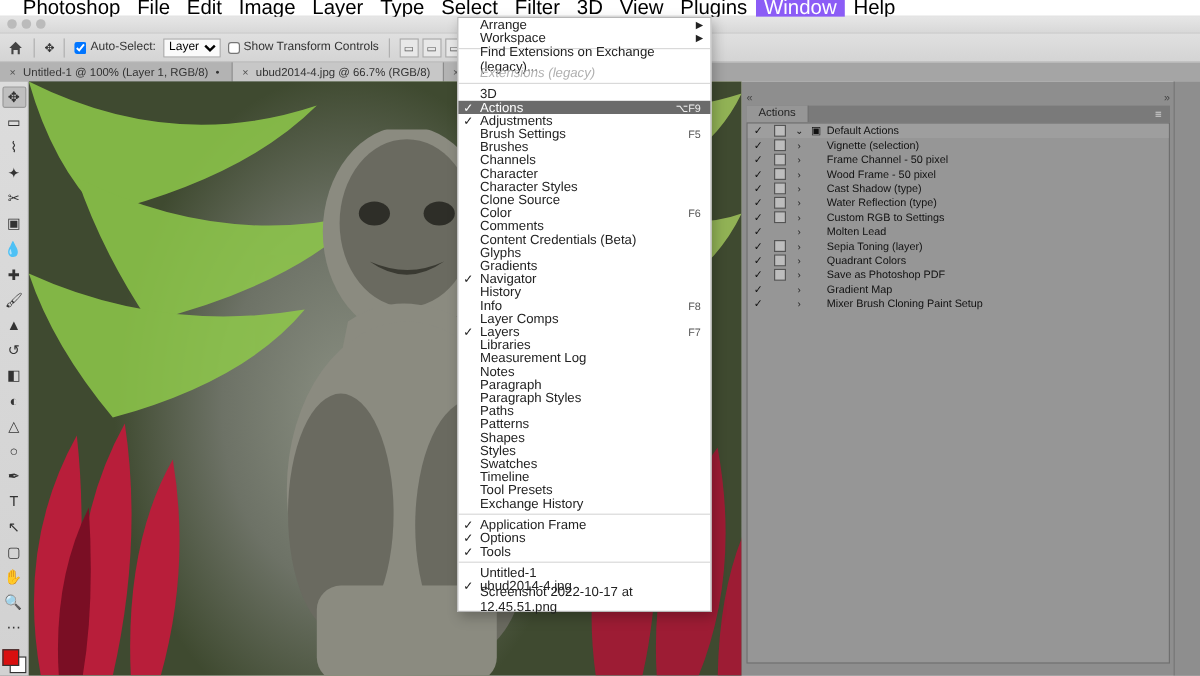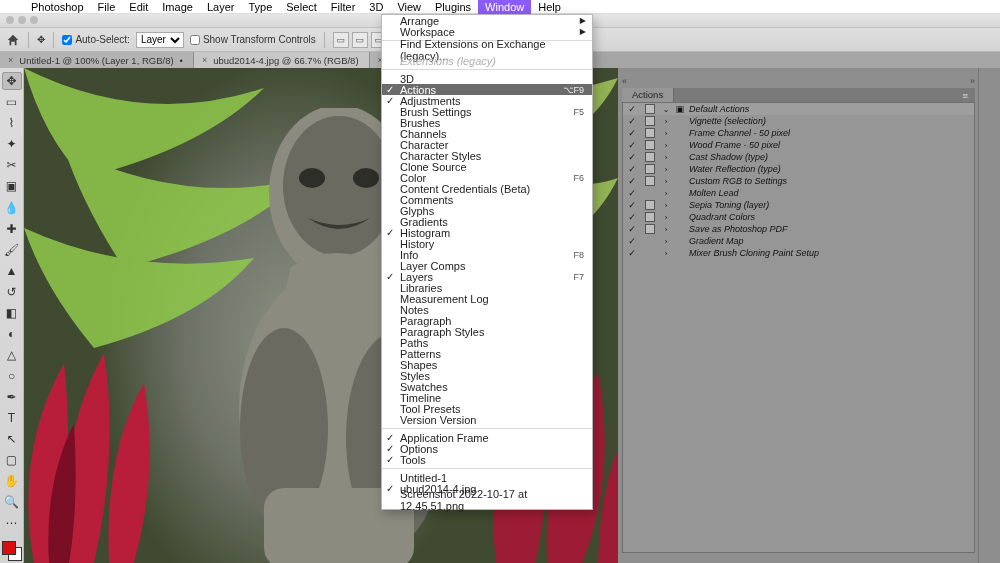--- a/index.html
+++ b/index.html
@@ -1,19 +1,19 @@
 <!DOCTYPE html>
 <html><head>
 <meta charset="utf-8">
 <style>
   * { box-sizing: border-box; margin: 0; padding: 0; font-family: -apple-system, "Helvetica Neue", Arial, sans-serif; }
   body { width: 1000px; height: 563px; overflow: hidden; background: #f0f0f0; font-size: 11px; color: #222; }
 
   
-  .mac-menubar { height: 14px; background: #fff; display: flex; align-items: center; padding: 0 16px; font-size: 11px; color: #000; border-bottom: 1px solid #ddd; }
+  .mac-menubar { height: 14px; background: #fff; display: flex; align-items: center; padding: 0 4px; font-size: 17px; color: #000; border-bottom: 1px solid #ddd; }
   .mac-menubar .apple { font-size: 12px; margin-right: 8px; }
   .mac-menubar .menu-item { padding: 0 7px; height: 14px; line-height: 14px; cursor: default; }
   .mac-menubar .menu-item.active { background: #8b5cf6; color: #fff; }
 
   
   .app-titlebar { height: 14px; background: linear-gradient(#e6e6e6,#d8d8d8); border-bottom: 1px solid #c3c3c3; display:flex; align-items:center; justify-content:center; font-size: 10px; color:#444; position:relative;}
   .app-titlebar .dots { position:absolute; left:6px; top:2px; display:flex; gap:4px;}
   .dot { width:8px; height:8px; border-radius:50%; background:#bbb; }
 
   
@@ -73,21 +73,21 @@
   .collapse-arrows { position:absolute; left:4px; top:8px; font-size:9px; color:#444;}
   .collapse-arrows2 { position:absolute; right:25px; top:8px; font-size:9px; color:#444;}
 
   .actions-panel { position:absolute; left:4px; top:34px; right:25px; bottom:10px; background:#969696; border:1px solid #6f6f6f; overflow:auto;}
   .action-row { display:flex; align-items:center; height:12px; font-size:9px; color:#111; padding-right:6px;}
   .action-row .col { display:flex; align-items:center; justify-content:center;}
   .col-chk { width:18px; }
   .col-dlg { width:18px; }
   .col-exp { width:14px; font-size:8px; color:#222;}
   .col-icon { width:14px; }
-  .action-row .label { padding-left:2px;font-style:italic; }
+  .action-row .label { padding-left:2px; }
   .action-row.folder { background:#9e9e9e; }
   .row-check { font-size:9px; }
   .dlg-box { width:10px; height:10px; border:1px solid #555; background:#bdbdbd; }
 
   .panel-right-strip { position:absolute; right:0; top:0; width:22px; bottom:0; background:#8e8e8e; border-left:1px solid #777;}
 </style>
 </head>
 <body>
 
 <div class="mac-menubar">
@@ -443,34 +443,34 @@
       <span>Character Styles</span>
     </div>
     <div class="dd-row">
       <span>Clone Source</span>
     </div>
     <div class="dd-row">
       <span>Color</span>
       <span class="shortcut">F6</span>
     </div>
     <div class="dd-row">
+      <span>Comments</span>
+    </div>
+    <div class="dd-row">
       <span>Content Credentials (Beta)</span>
     </div>
     <div class="dd-row">
-      <span>Comments</span>
-    </div>
-    <div class="dd-row">
       <span>Glyphs</span>
     </div>
     <div class="dd-row">
       <span>Gradients</span>
     </div>
     <div class="dd-row">
       <span class="check">✓</span>
-      <span>Histogram</span>
+      <span>Navigator</span>
     </div>
     <div class="dd-row">
       <span>History</span>
     </div>
     <div class="dd-row">
       <span>Info</span>
       <span class="shortcut">F8</span>
     </div>
     <div class="dd-row">
       <span>Layer Comps</span>
@@ -510,21 +510,21 @@
     <div class="dd-row">
       <span>Swatches</span>
     </div>
     <div class="dd-row">
       <span>Timeline</span>
     </div>
     <div class="dd-row">
       <span>Tool Presets</span>
     </div>
     <div class="dd-row">
-      <span>Version Version</span>
+      <span>Exchange History</span>
     </div>
     <div class="dd-sep"></div>
     <div class="dd-row">
       <span class="check">✓</span>
       <span>Application Frame</span>
     </div>
     <div class="dd-row">
       <span class="check">✓</span>
       <span>Options</span>
     </div>

